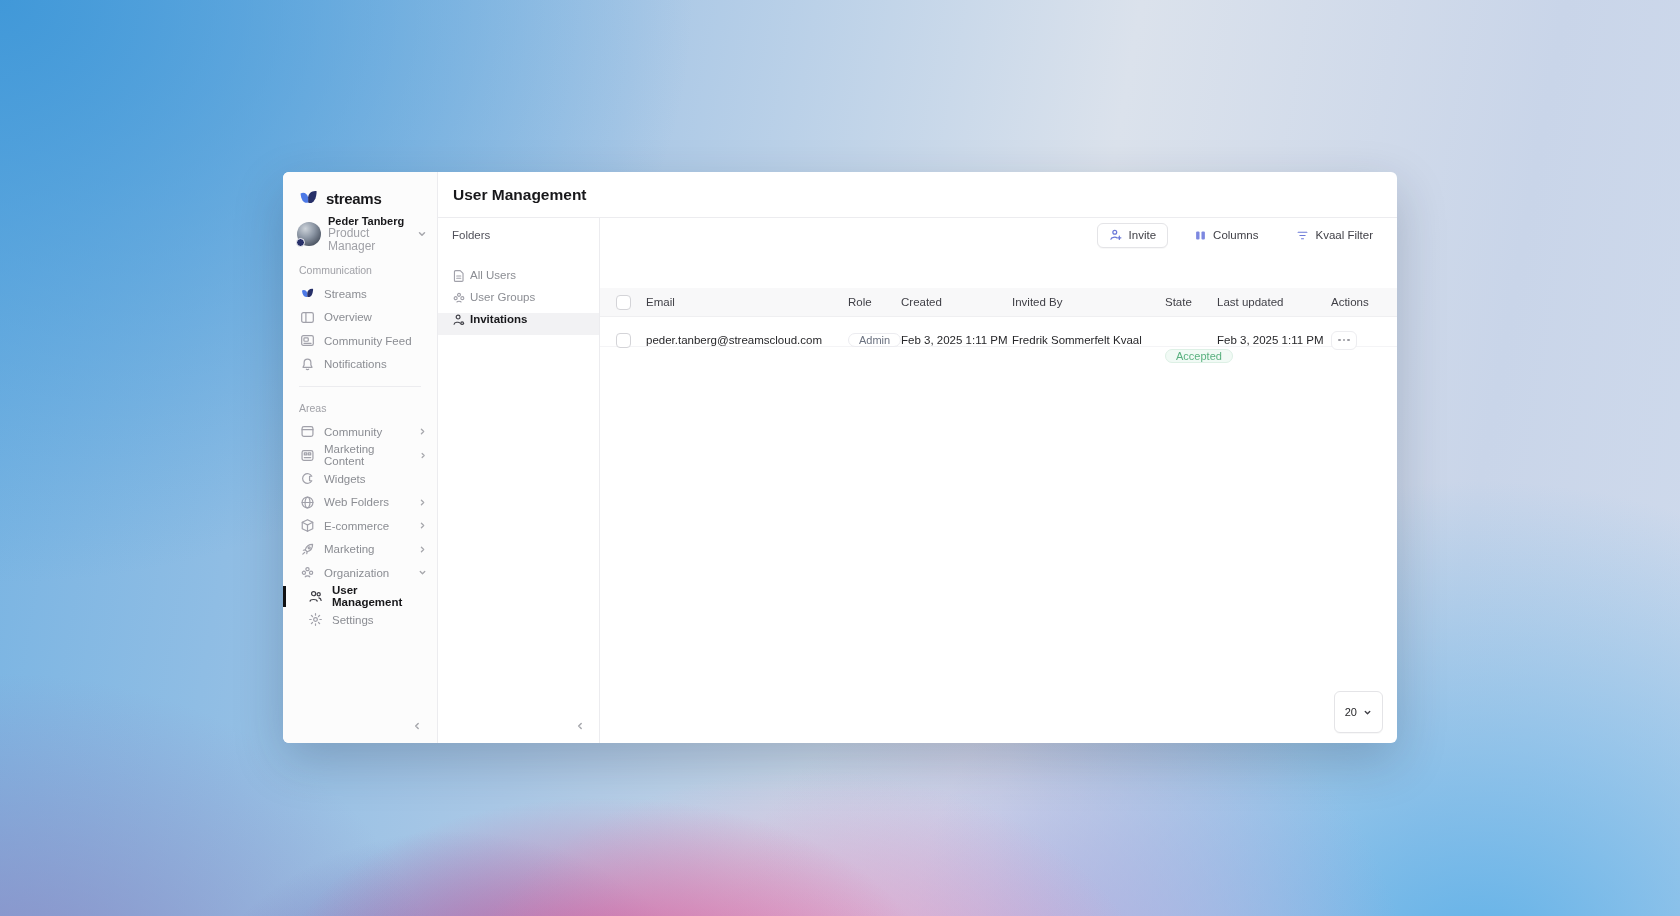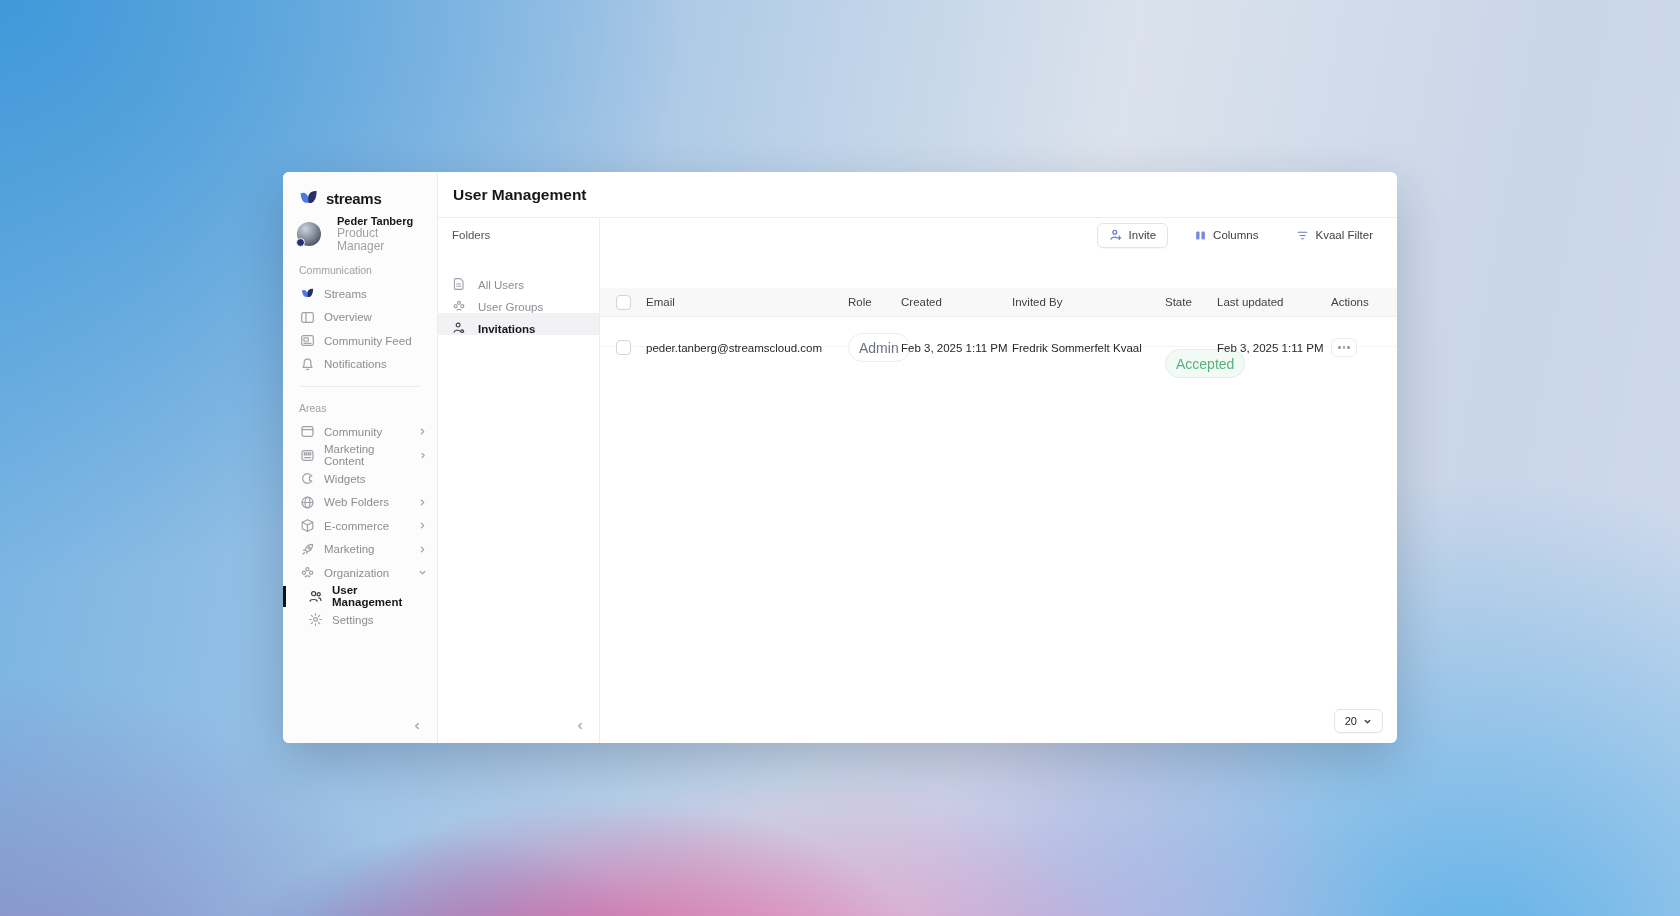--- a/index.html
+++ b/index.html
@@ -22,21 +22,21 @@
     background:#ffffff; border-radius:6px; box-shadow:0 18px 50px rgba(20,30,60,.22);
     display:flex; overflow:hidden;
   }
 
   
   .sidebar { width:155px; flex:0 0 155px; background:#fcfcfc; border-right:1px solid #ececef; position:relative; padding-top:14px; }
   .logo-row { display:flex; align-items:center; gap:8px; padding:0 0 0 16px; height:24px; }
   .logo-mark { width:19px; height:17px; flex:0 0 19px; }
   .logo-text { font-size:15px; font-weight:700; color:#18181b; letter-spacing:-0.3px; }
 
-  .user-row { display:flex; align-items:center; gap:16px; padding:0 10px 0 14px; margin-top:9px; height:30px; cursor:pointer; }
+  .user-row { display:flex; align-items:center; gap:7px; padding:0 10px 0 14px; margin-top:9px; height:30px; cursor:pointer; }
   .avatar { position:relative; width:24px; height:24px; flex:0 0 24px; border-radius:50%;
     background:radial-gradient(circle at 35% 28%, #cdd3da 0%, #8d97a5 40%, #39414f 90%); }
   .avatar-badge { position:absolute; left:-1px; bottom:-1px; width:9px; height:9px; border-radius:50%; background:#273069; border:1.5px solid #fcfcfc; }
   .user-meta { flex:1; line-height:1.1; }
   .user-name { font-size:11px; font-weight:700; color:#18181b; white-space:nowrap; }
   .user-role { font-size:12px; color:#a0a1a7; }
   .user-row .chev { margin-left:auto; }
 
   .section-label { font-size:10.5px; color:#a0a1a7; padding:0 16px; margin-top:15px; margin-bottom:6px; }
   .nav-item { display:flex; align-items:center; gap:9px; height:23.5px; padding:0 10px 0 17px; color:#8b8d93; font-size:11.5px; cursor:pointer; position:relative; }
@@ -56,43 +56,43 @@
 
   
   .content { flex:1; display:flex; flex-direction:column; min-width:0; }
   .title-row { height:46px; flex:0 0 46px; border-bottom:1px solid #ececef; display:flex; align-items:center; padding-left:15px; }
   .page-title { font-size:15.5px; font-weight:700; color:#18181b; }
 
   .body { flex:1; display:flex; min-height:0; }
 
   .folders { width:162px; flex:0 0 162px; border-right:1px solid #ececef; position:relative; padding-top:11px; }
   .folders-header { font-size:11.5px; color:#52525b; padding:0 14px; margin-bottom:28px; }
-  .folder-item { display:flex; align-items:flex-end; gap:12px; height:22px; padding:0 14px; font-size:11.5px; color:#8b8d93; cursor:pointer; }
+  .folder-item { display:flex; align-items:flex-start; gap:4px; height:22px; padding:0 14px; font-size:11.5px; color:#8b8d93; cursor:pointer; }
   .folder-item .icon { width:14px; height:14px; flex:0 0 14px; display:flex; align-items:center; justify-content:center; }
   .folder-item.active { background:#f2f2f4; color:#18181b; font-weight:700; }
   .folders .collapse-btn { left:133px; }
 
   .main { flex:1; display:flex; flex-direction:column; position:relative; min-width:0; }
   .toolbar { height:34px; flex:0 0 34px; display:flex; align-items:center; justify-content:flex-end; gap:14px; padding-right:12px; }
   .btn { display:flex; align-items:center; gap:6px; height:25px; padding:0 11px; border-radius:6px; font-size:11.5px; color:#3f3f46; cursor:pointer; background:transparent; border:1px solid transparent; }
   .btn.outlined { background:#fff; border:1px solid #e4e4e7; box-shadow:0 1px 1px rgba(0,0,0,.03); }
   svg.ic-accent { stroke:#6b79d8; fill:none; stroke-width:1.4; stroke-linecap:round; stroke-linejoin:round; }
 
   .grid { display:grid; grid-template-columns:46px 202px 53px 111px 153px 52px 114px 1fr; align-items:center; }
   .thead { height:29px; background:#f8f8f9; border-bottom:1px solid #efeff1; font-size:11.5px; color:#3f3f46;margin-top:36px; }
   .trow  { height:30px; border-bottom:1px solid #f4f4f6; font-size:11.5px; color:#27272a; }
   .cell-check { display:flex; justify-content:center; }
   .checkbox { width:15px; height:15px; border:1.2px solid #d4d4d8; border-radius:4px; background:#fff; cursor:pointer; }
-  .pill { display:inline-flex; align-items:center; justify-content:center; height:29px; padding:0 10px; border-radius:999px; font-size:14px; }
+  .pill { display:inline-flex; align-items:center; justify-content:center; height:14px; padding:0 10px; border-radius:999px; font-size:11px; }
   .pill.role { border:1px solid #ececf0; color:#6b7280; background:#fff; }
   .pill.state { border:1px solid #ddf0e5; color:#58b07e; background:#f1faf5;margin-top:32px; }
   .dots-btn { display:inline-flex; align-items:center; justify-content:center; gap:2px; width:26px; height:19px; border:1px solid #ededf0; border-radius:6px; background:#fff; cursor:pointer; }
   .dots-btn i { width:2.5px; height:2.5px; border-radius:50%; background:#9a9aa1; }
 
-  .page-size-btn { position:absolute; right:14px; bottom:10px; display:flex; align-items:center; gap:6px; height:24px; padding:0 10px; background:#fff; border:1px solid #e4e4e7; border-radius:6px; font-size:11px; color:#27272a; cursor:pointer; box-shadow:0 1px 1px rgba(0,0,0,.03); }
+  .page-size-btn { position:absolute; right:14px; bottom:10px; display:flex; align-items:center; gap:6px; height:42px; padding:0 10px; background:#fff; border:1px solid #e4e4e7; border-radius:6px; font-size:11px; color:#27272a; cursor:pointer; box-shadow:0 1px 1px rgba(0,0,0,.03); }
 </style>
 </head>
 <body>
 
 <div class="window">
 
   <div class="sidebar">
 
     <div class="logo-row">
       <svg class="logo-mark" viewBox="0 0 20 18">

